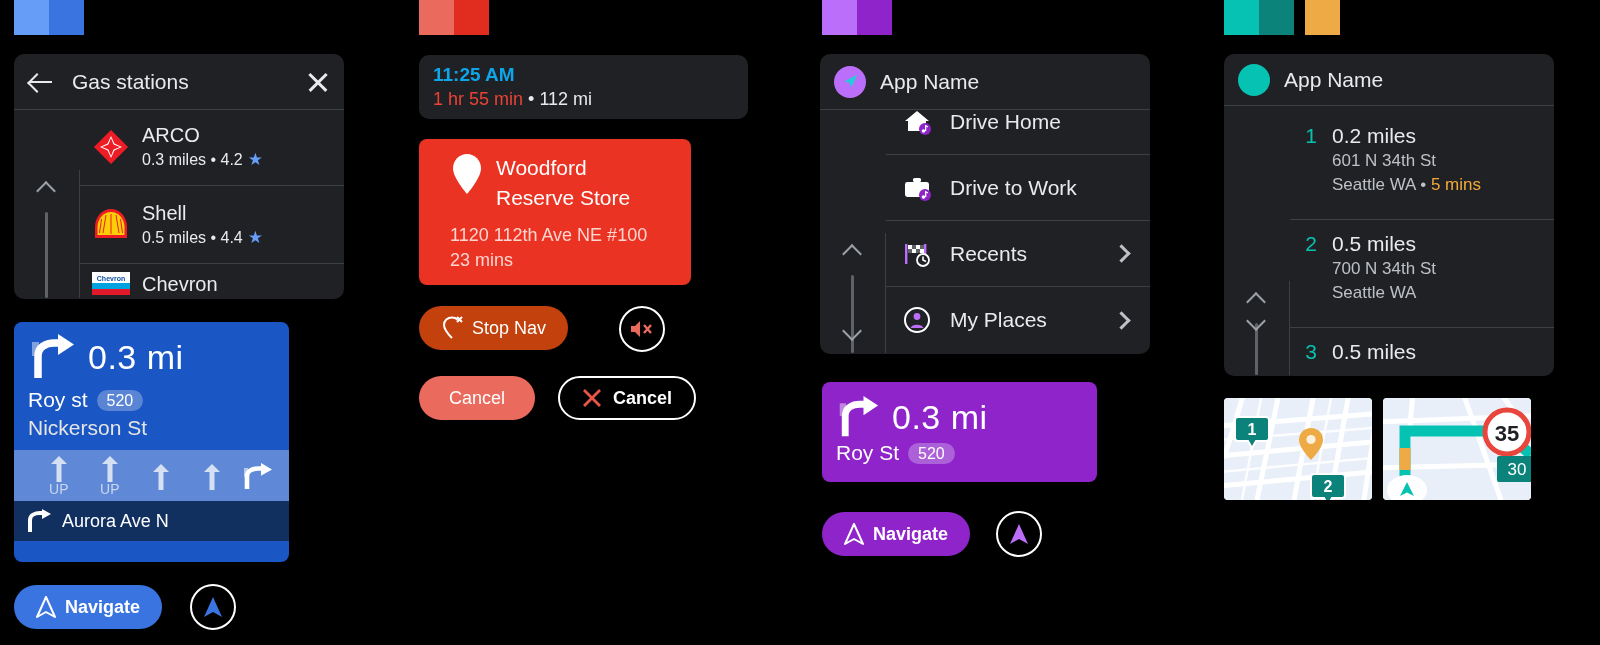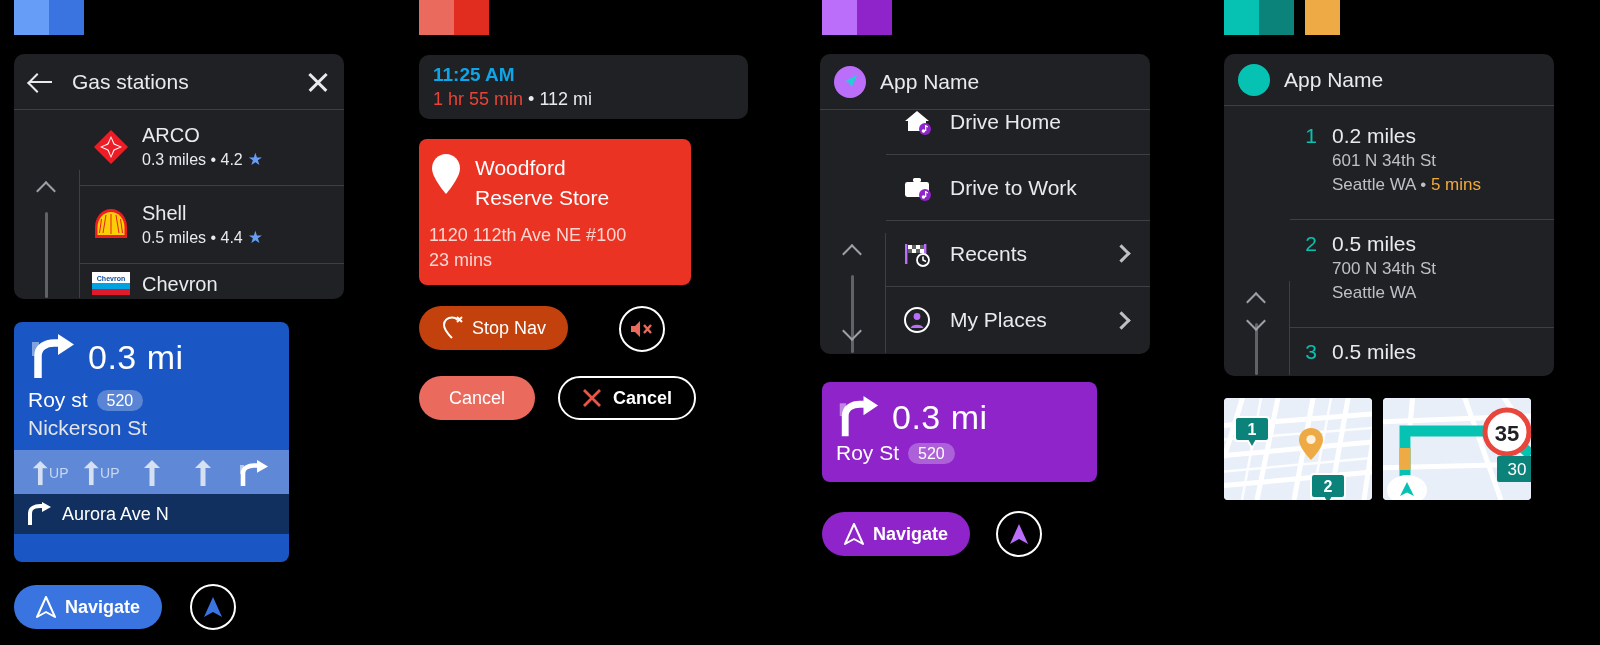--- a/index.html
+++ b/index.html
@@ -77,21 +77,21 @@
   .nc-top { padding:12px 14px 10px 14px; }
   .nc-dist { display:flex; align-items:center; gap:12px; }
   .nc-dist-text { color:#fff; font-size:34px; font-weight:400; letter-spacing:.5px;}
   .nc-street { color:#fff; font-size:21px; margin-top:8px; display:flex; align-items:center; gap:9px;}
   .hwy-badge {
     background:rgba(255,255,255,.28); color:#fff; font-size:16px;
     border-radius:11px; padding:1px 10px; line-height:19px;
   }
   .nc-street2 { color:#e5e5e5; font-size:21px; margin-top:4px;}
   .lanes { background:#5f88d6; display:flex; align-items:center; justify-content:space-around; padding:6px 10px 4px; }
-  .lane { display:flex; flex-direction:row; align-items:center; width:38px;}
+  .lane { display:flex; flex-direction:column; align-items:flex-end; width:38px;}
   .lane-label { color:#c9d7f0; font-size:14px; margin-top:-1px;}
   .nc-next { background:#12305f; display:flex; align-items:center; gap:10px; padding:8px 12px;}
   .nc-next-text { color:#fff; font-size:18px;}
 
   .pill-btn {
     position:absolute; display:flex; align-items:center; gap:9px;
     height:44px; padding:0 22px; border-radius:22px;
     color:#fff; font-size:18px; font-weight:bold; cursor:pointer;
   }
   .round-btn {
@@ -99,21 +99,21 @@
     border:2.5px solid #fff; display:flex; align-items:center; justify-content:center;
   }
 
   
   #eta2 { left:419px; top:55px; width:329px; height:64px; background:#202124;
           border-radius:10px; padding:9px 14px; position:absolute;}
   .eta-time { color:#0ea5e9; font-size:19px; font-weight:bold; }
   .eta-sub { font-size:18px; color:#e8eaed; margin-top:3px;}
   .eta-dur { color:#ea4335; }
   #dest2 { position:absolute; left:419px; top:139px; width:272px; height:146px;
-           background:#ea3323; border-radius:8px; padding:14px 10px;}
+           background:#ea3323; border-radius:8px; padding:14px 31px;}
   .dest-head { display:flex; gap:12px; align-items:flex-start;}
   .pin { width:34px; height:42px; flex:none; }
   .dest-name { color:#fff; font-size:21px; line-height:30px;}
   .dest-addr { color:#ffd5d0; font-size:18px; margin-top:10px; line-height:25px;}
 
   
   #p3 { left:820px; top:54px; width:330px; height:300px; }
   .app-avatar { width:32px; height:32px; border-radius:50%; flex:none;
                 display:flex; align-items:center; justify-content:center; margin-right:14px;}
   .menu-row { padding:0 16px; height:66px; gap:18px; }

